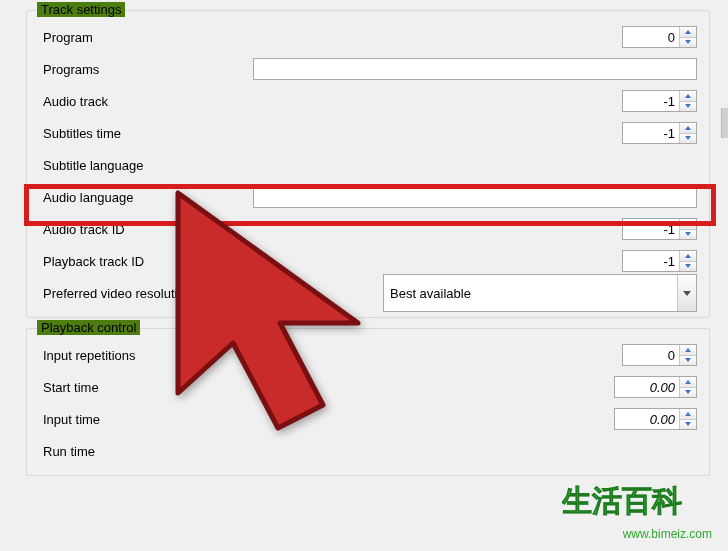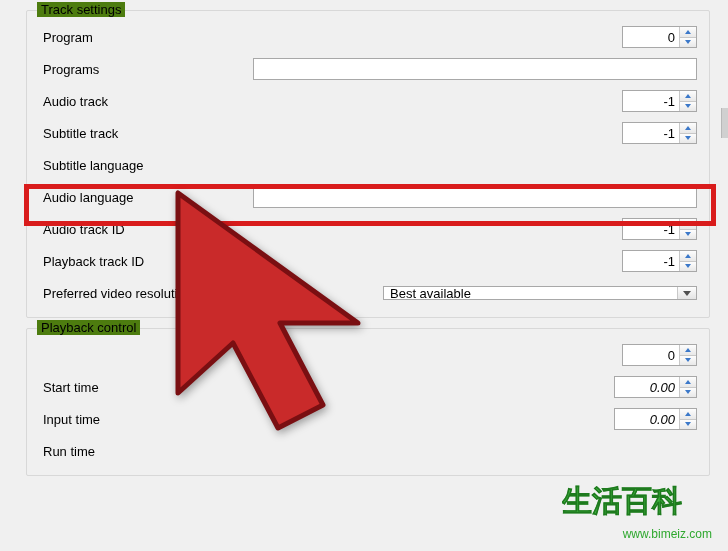--- a/index.html
+++ b/index.html
@@ -103,21 +103,21 @@
   .spin-arrow-up, .spin-arrow-down {
     width: 0; height: 0;
     border-left: 3px solid transparent;
     border-right: 3px solid transparent;
   }
   .spin-arrow-up { border-bottom: 4px solid #3b78c9; }
   .spin-arrow-down { border-top: 4px solid #3b78c9; }
   .combobox {
     display: inline-flex;
     width: 314px;
-    height: 14px;
+    height: 38px;
     border: 1px solid #a8a8a8;
     background: #fff;
     box-sizing: border-box;
     align-items: center;
     padding-left: 6px;
     position: relative;
     cursor: pointer;
   }
   .combobox-text {
     flex: 1;
@@ -224,21 +224,21 @@
               </div>
             <div class="spin-btn">
                 <span class="spin-arrow-down"></span>
               </div>
           </div>
         </div>
       </div>
     </div>
 
     <div class="row">
-      <div class="row-label">Subtitle track</div>
+      <div class="row-label">Subtitles time</div>
       <div class="row-control">
         <div class="spinbox">
           <input class="spinbox-input" value="-1" style="">
           <div class="spin-buttons">
             <div class="spin-btn">
                 <span class="spin-arrow-up"></span>
               </div>
             <div class="spin-btn">
                 <span class="spin-arrow-down"></span>
               </div>
@@ -306,20 +306,21 @@
         </div>
       </div>
     </div>
 
   </fieldset>
 
   <fieldset class="groupbox">
     <span class="groupbox-title">Playback control</span>
 
     <div class="row">
+      <div class="row-label">Input repetitions</div>
       <div class="row-control">
         <div class="spinbox">
           <input class="spinbox-input" value="0" style="">
           <div class="spin-buttons">
             <div class="spin-btn">
                 <span class="spin-arrow-up"></span>
               </div>
             <div class="spin-btn">
                 <span class="spin-arrow-down"></span>
               </div>

